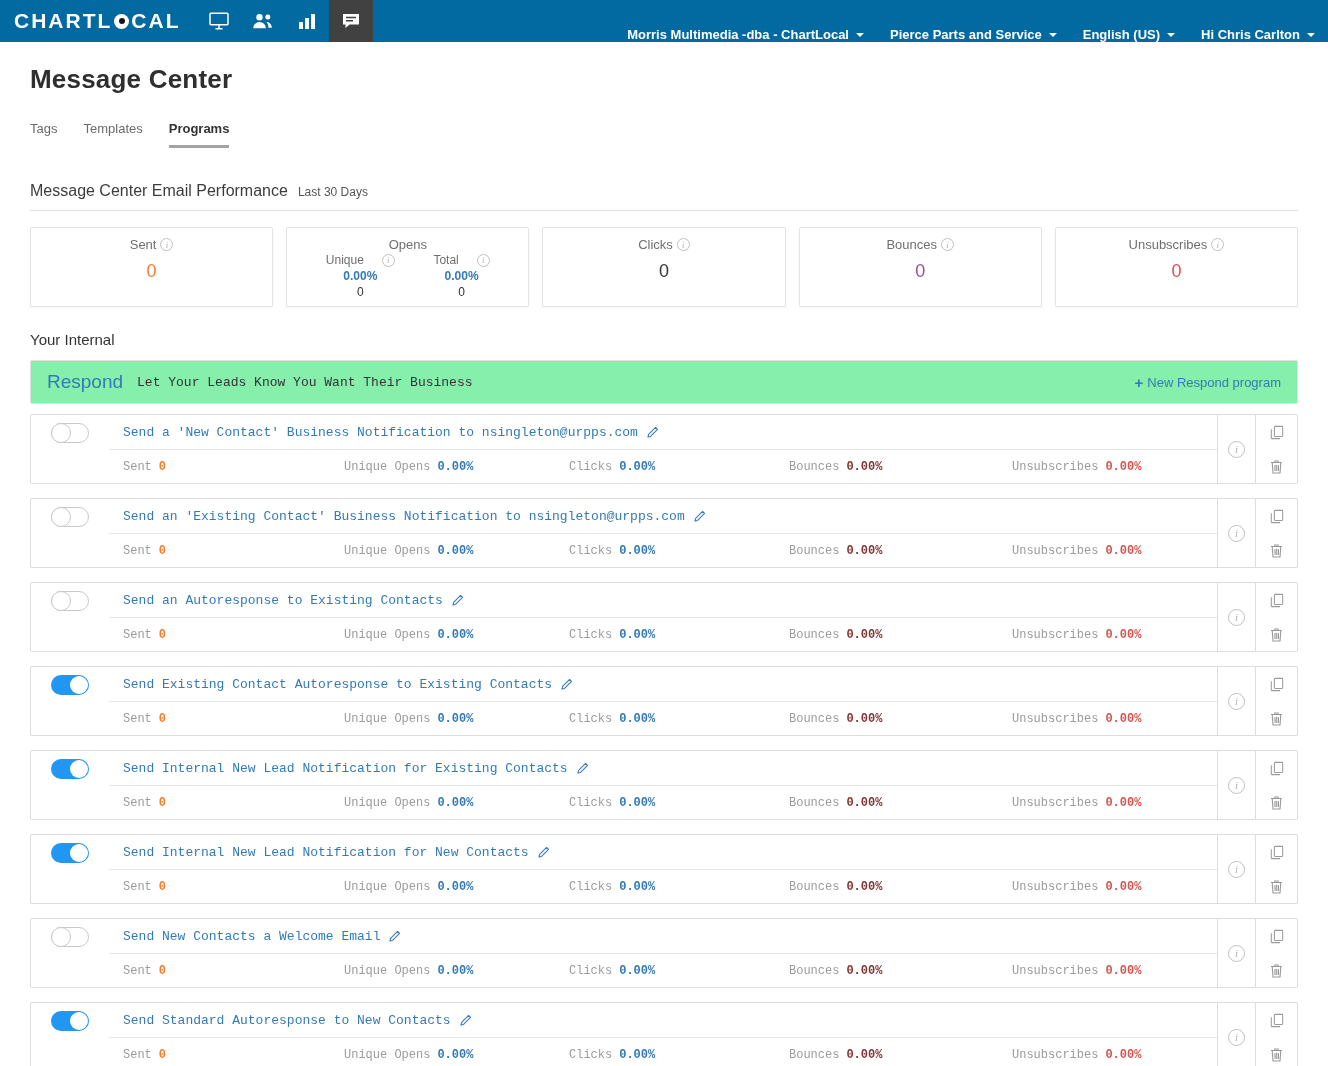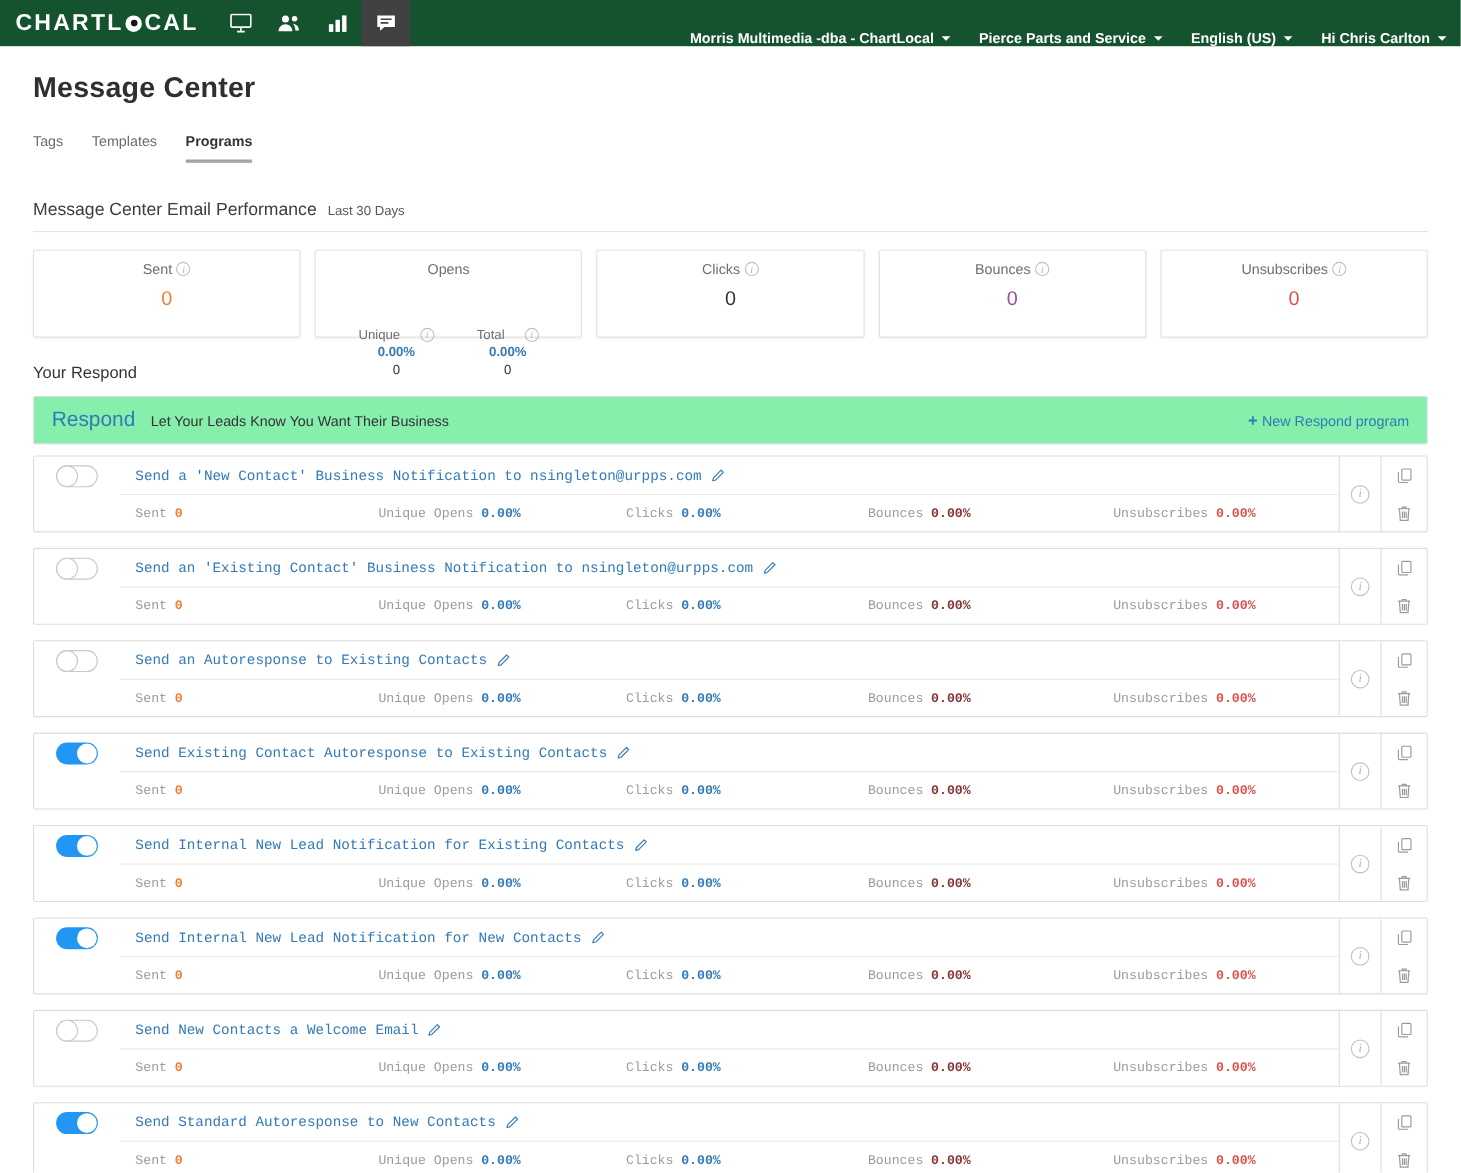--- a/index.html
+++ b/index.html
@@ -1,20 +1,20 @@
 <!DOCTYPE html>
 <html><head>
 <meta charset="utf-8">
 <style>
 * { margin:0; padding:0; box-sizing:border-box; }
 body { width:1328px; height:1066px; overflow:hidden; background:#fff; font-family:"Liberation Sans", sans-serif; color:#333; }
 a { text-decoration:none; }
 
 
-.navbar { height:42px; background:#14532d; display:flex; align-items:stretch; color:#fff; }
+.navbar { height:42px; background:#0369a1; display:flex; align-items:stretch; color:#fff; }
 .logo { display:flex; align-items:center; padding:0 16px 0 14px; font-size:21px; font-weight:800; letter-spacing:2px; cursor:pointer; }
 .logo-o { width:15px; height:15px; border-radius:50%; background:#fff; position:relative; display:inline-block; margin:0 2px; }
 .logo-o::after { content:""; position:absolute; inset:4.5px; border-radius:50%; background:#161616; }
 .nav-icons { display:flex; align-items:stretch; }
 .nav-icon { width:44px; display:flex; align-items:center; justify-content:center; cursor:pointer; }
 .nav-icon.active { background:#414141; }
 .nav-right { margin-left:auto; display:flex; align-items:flex-end; font-size:13px; font-weight:600; }
 .nav-menu { display:flex; align-items:center; padding:0 13px; cursor:pointer; white-space:nowrap; }
 .caret { width:0; height:0; border-left:4px solid transparent; border-right:4px solid transparent; border-top:4px solid #fff; margin-left:7px; }
 
@@ -34,33 +34,33 @@
 
 .cards { display:flex; gap:13px; }
 .card { flex:1; height:80px; border:1px solid #e3e3e3; border-radius:2px; box-shadow:0 1px 2px rgba(0,0,0,.05); text-align:center; padding-top:9px; background:#fff; }
 .card-label { font-size:13px; color:#6f6f6f; display:flex; align-items:center; justify-content:center; gap:4px; }
 .card-value { font-size:18px; margin-top:9px; }
 .v-sent-card { color:#f07f2f; }
 .v-clicks-card { color:#333; }
 .v-bounces-card { color:#9b4f9b; }
 .v-unsub-card { color:#d9534f; }
 .opens-cols { display:flex; justify-content:space-evenly; margin-top:1px; }
-.opens-col-label { font-size:12px; color:#6f6f6f; display:flex; align-items:center; gap:18px;margin-top:44px; }
+.opens-col-label { font-size:12px; color:#6f6f6f; display:flex; align-items:center; gap:18px; }
 .opens-pct { font-size:12px; font-weight:700; color:#337ab7; margin-top:2px; }
 .opens-count { font-size:12px; color:#333; margin-top:2px; }
 
 .info-circle { display:inline-flex; align-items:center; justify-content:center; width:13px; height:13px; border:1px solid #c0c0c0; border-radius:50%; color:#b0b0b0; font-size:9px; font-family:"Liberation Serif", serif; font-style:italic; cursor:pointer; flex:none; }
 .info-circle.big { width:17px; height:17px; font-size:11px; }
 
 .your-programs { font-size:15px; color:#333; margin:24px 0 12px; }
 
 
 .respond-panel { border:1px solid #e0e0e0; border-radius:2px; display:flex; align-items:center; padding:10px 16px; margin-bottom:10px; background:#86efac; }
 .respond-title { font-size:19px; color:#337ab7; }
-.respond-subtitle { font-size:13px; color:#333; margin-left:14px; }
+.respond-subtitle { font-size:13px; color:#333; margin-left:14px;font-family:Liberation Mono, monospace; }
 .new-program { margin-left:auto; font-size:13px; color:#337ab7; display:flex; align-items:center; gap:4px; cursor:pointer; }
 .new-program .plus { font-weight:700; font-size:15px; }
 
 
 .program-row { display:flex; border:1px solid #ddd; border-radius:2px; margin-bottom:14px; background:#fff; height:70px; }
 .toggle-cell { width:78px; display:flex; justify-content:center; padding-top:8px; }
 .toggle { width:38px; height:20px; border-radius:11px; position:relative; cursor:pointer; flex:none; }
 .toggle.off { border:1px solid #c9c9c9; background:#fff; }
 .toggle.off .knob { position:absolute; left:-1px; top:-1px; width:20px; height:20px; border-radius:50%; border:1px solid #c9c9c9; background:#fff; }
 .toggle.on { background:#2196f3; }
@@ -199,21 +199,21 @@
     </div>
     <div class="card">
       <div class="card-label">
           <span>Unsubscribes</span>
           <span class="info-circle">i</span>
         </div>
       <div class="card-value v-unsub-card">0</div>
     </div>
   </div>
 
-  <div class="your-programs">Your Respond</div>
+  <div class="your-programs">Your Internal</div>
 
   <div class="respond-panel">
     <span class="respond-title">Respond</span>
     <span class="respond-subtitle">Let Your Leads Know You Want Their Business</span>
     <a class="new-program" href="#">
         <span class="plus">+</span>
         <span>New Respond program</span>
       </a>
   </div>
 

